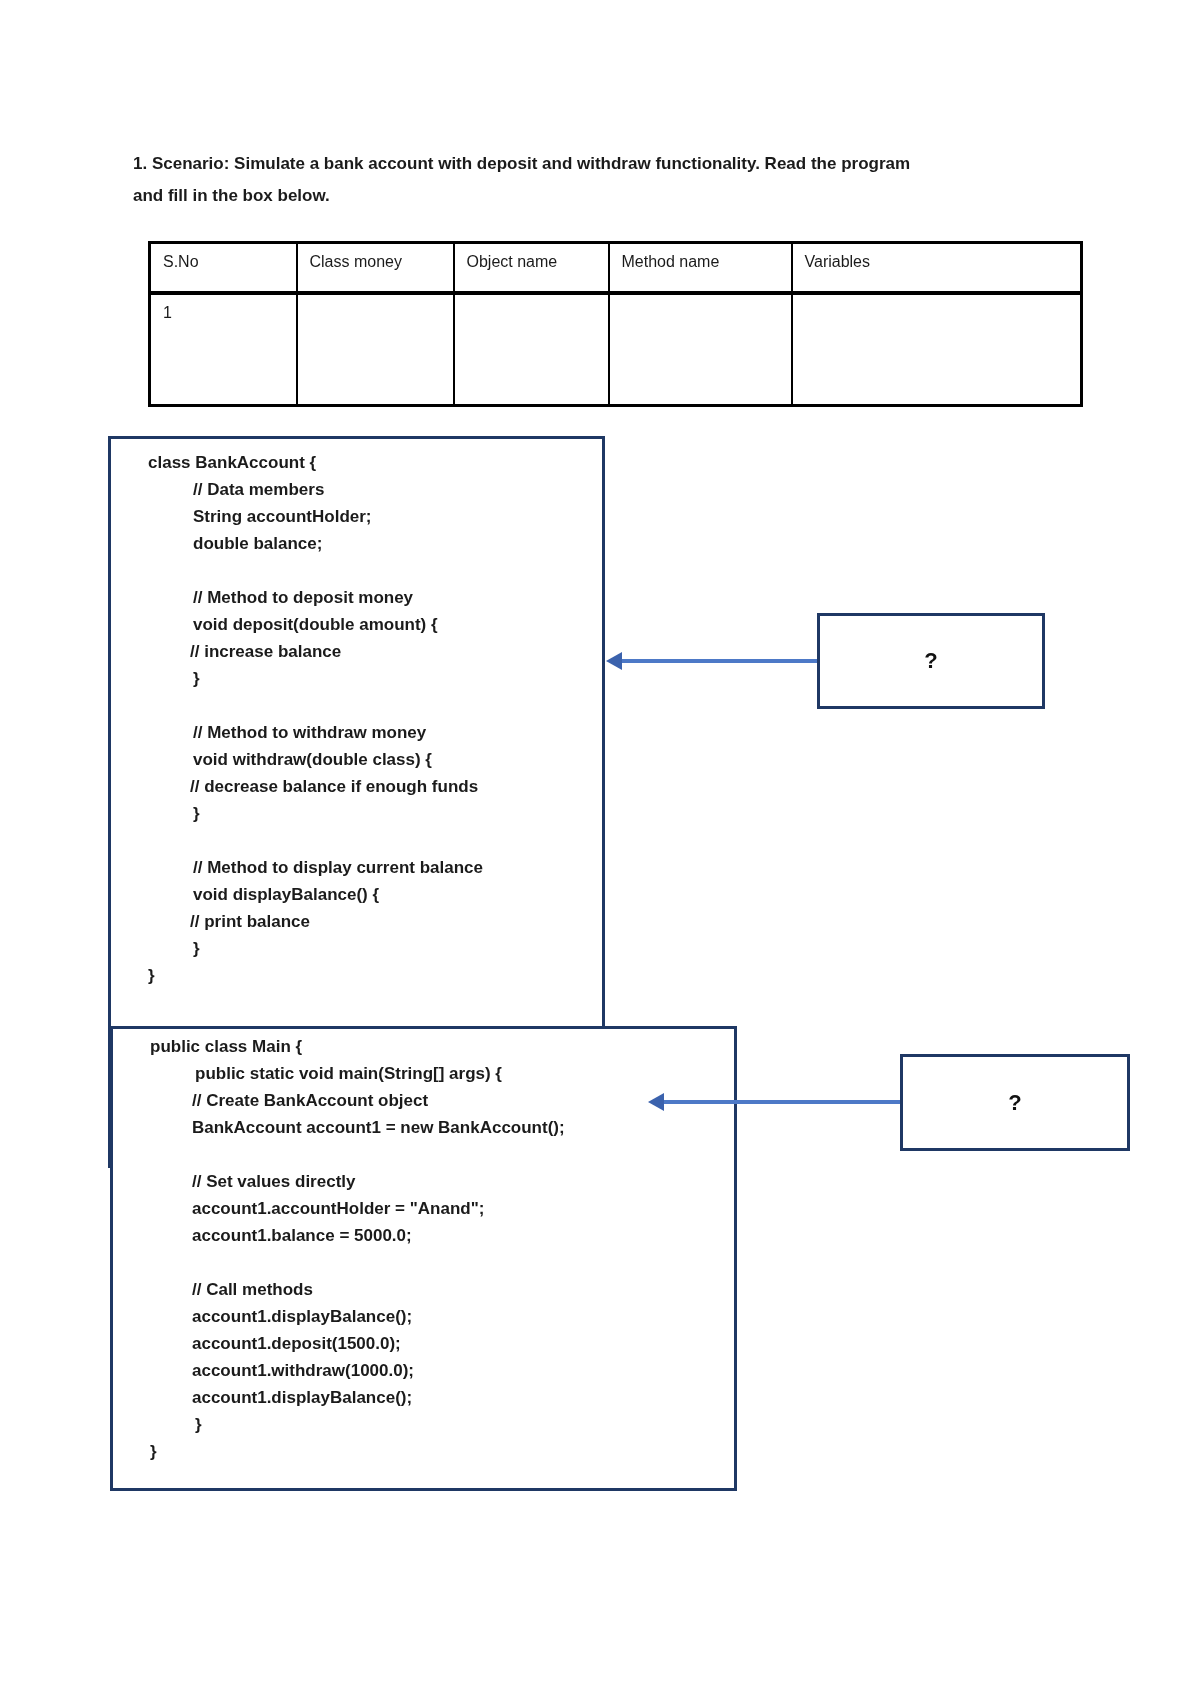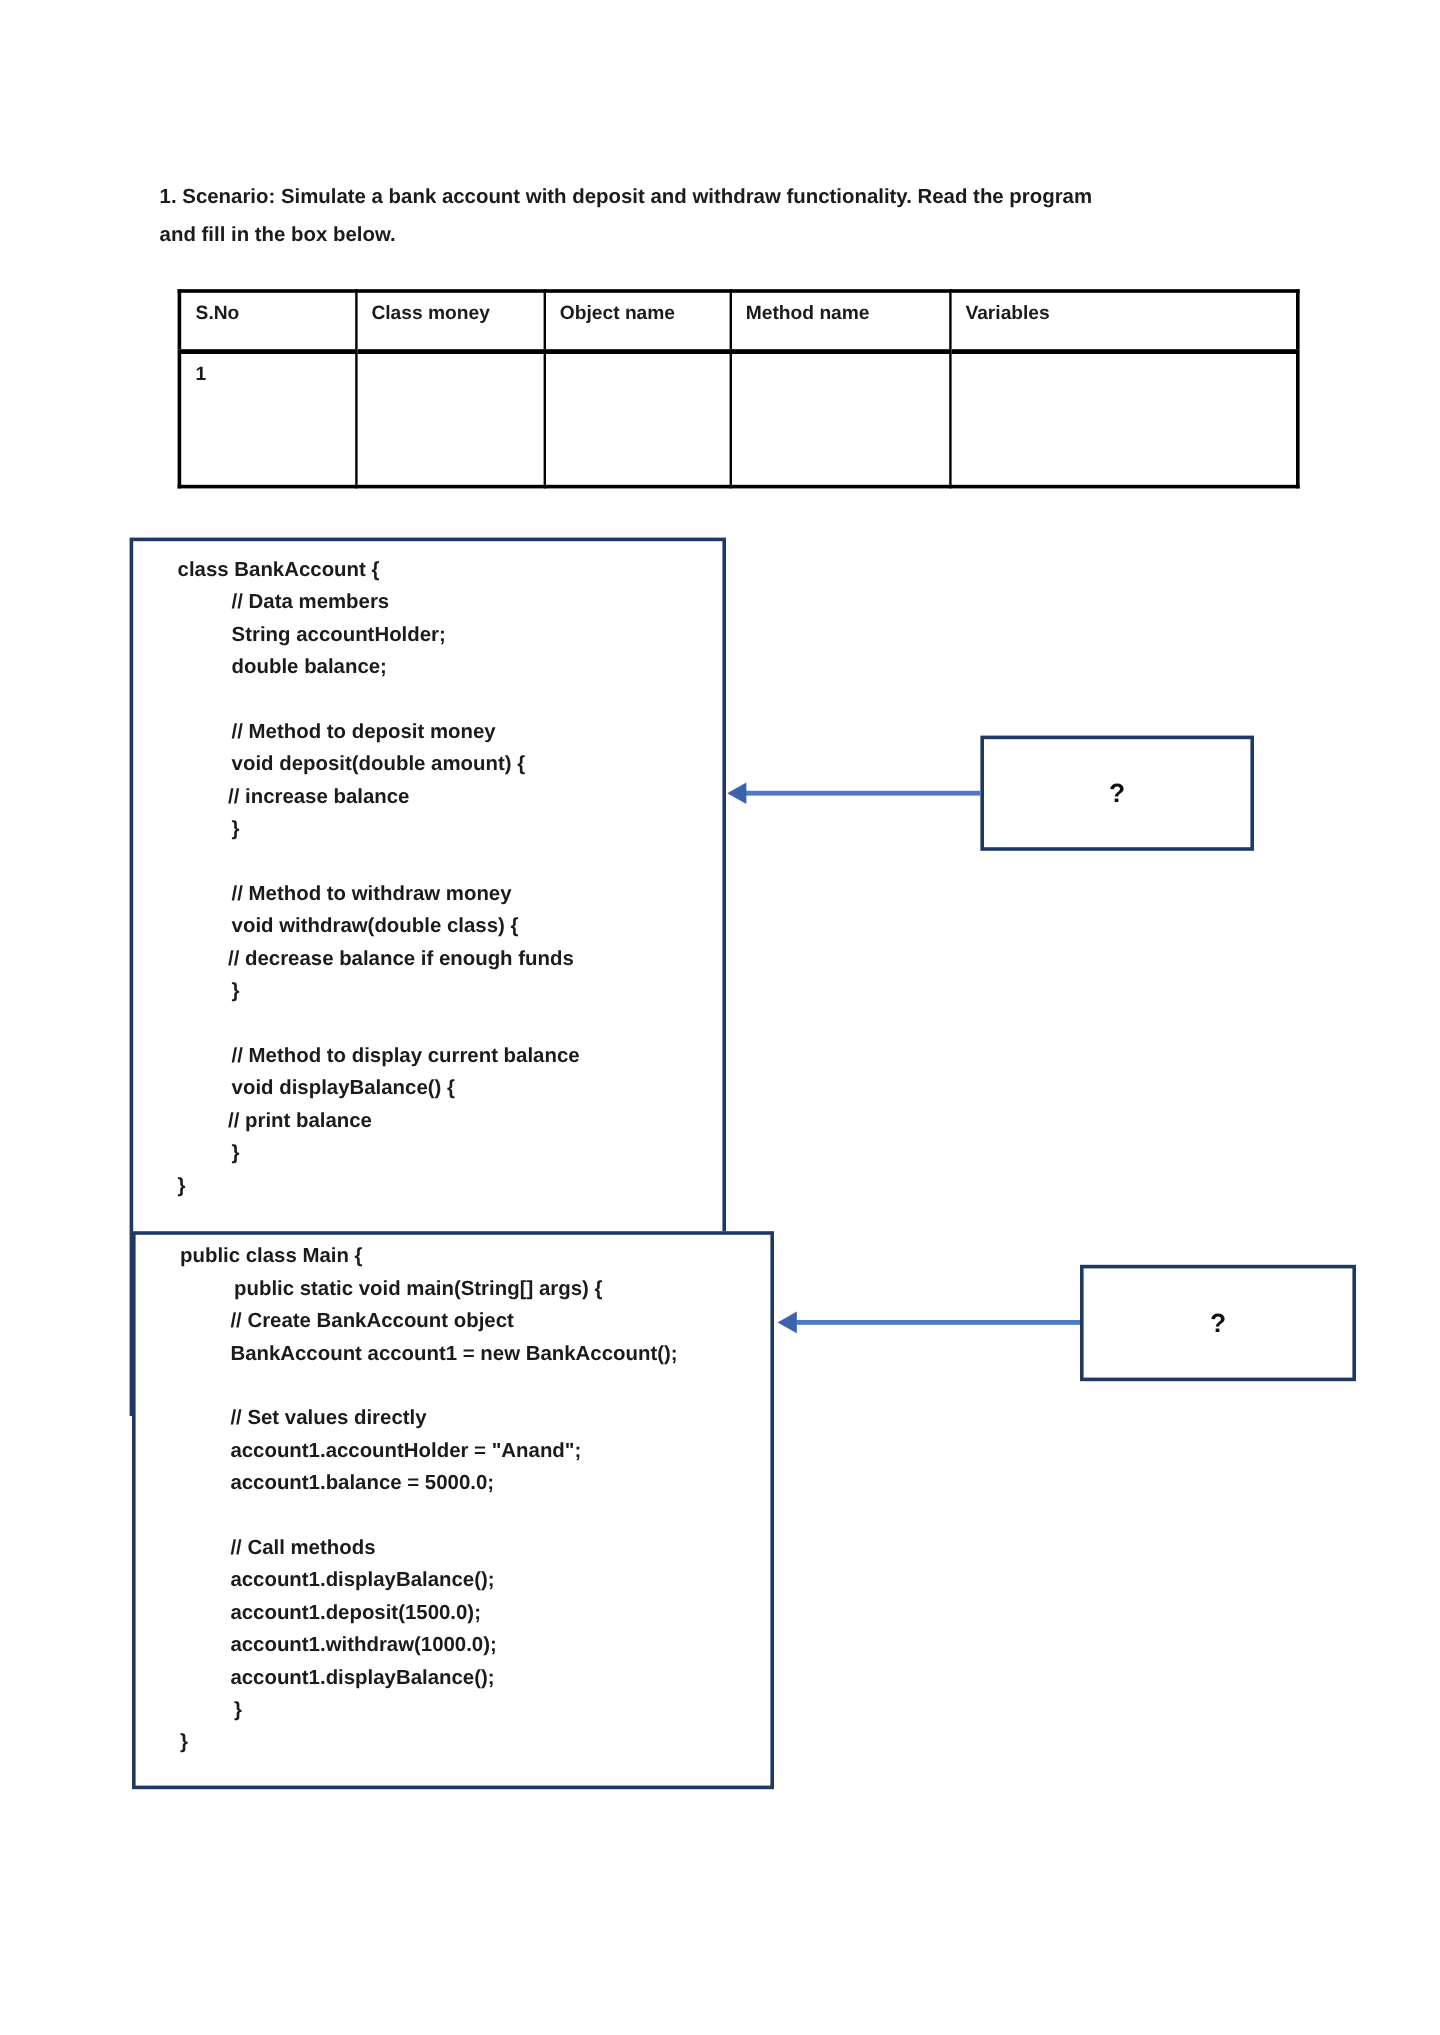--- a/index.html
+++ b/index.html
@@ -34,35 +34,35 @@
   }
   table.fill-table col:nth-child(1){width:147px;}
   table.fill-table col:nth-child(2){width:157px;}
   table.fill-table col:nth-child(3){width:155px;}
   table.fill-table col:nth-child(4){width:183px;}
   table.fill-table col:nth-child(5){width:290px;}
   table.fill-table th, table.fill-table td{
     border:2px solid var(--table-border);
     vertical-align:top;text-align:left;
     padding:9px 6px 0 12px;
-    font-size:16px;font-weight:bold;color:var(--text);
+    font-size:16px;font-weight:normal;color:var(--text);
   }
   table.fill-table thead tr{height:50px;}
   table.fill-table thead th{border-bottom:4px solid var(--table-border);}
   table.fill-table tbody tr{height:113px;}
 
   
   .code-box{
     position:absolute;background:#fff;
     border:3px solid var(--box-border);
     box-sizing:border-box;
     font-size:17px;font-weight:bold;color:var(--text);
   }
-  .code-box.box1{left:108px;top:432px;width:497px;height:732px;padding-top:10px;}
-  .code-box.box2{left:110px;top:1010px;width:535px;height:465px;padding-top:4px;}
+  .code-box.box1{left:108px;top:420px;width:497px;height:732px;padding-top:10px;}
+  .code-box.box2{left:110px;top:1010px;width:627px;height:465px;padding-top:4px;}
   .code-line{height:27px;line-height:27px;white-space:pre;}
   .code-line.i0{padding-left:37px;}
   .code-line.i1{padding-left:82px;}
   .code-line.i2{padding-left:79px;}
 
   
   .qbox{
     position:absolute;background:#fff;
     border:3px solid var(--box-border);
     box-sizing:border-box;

